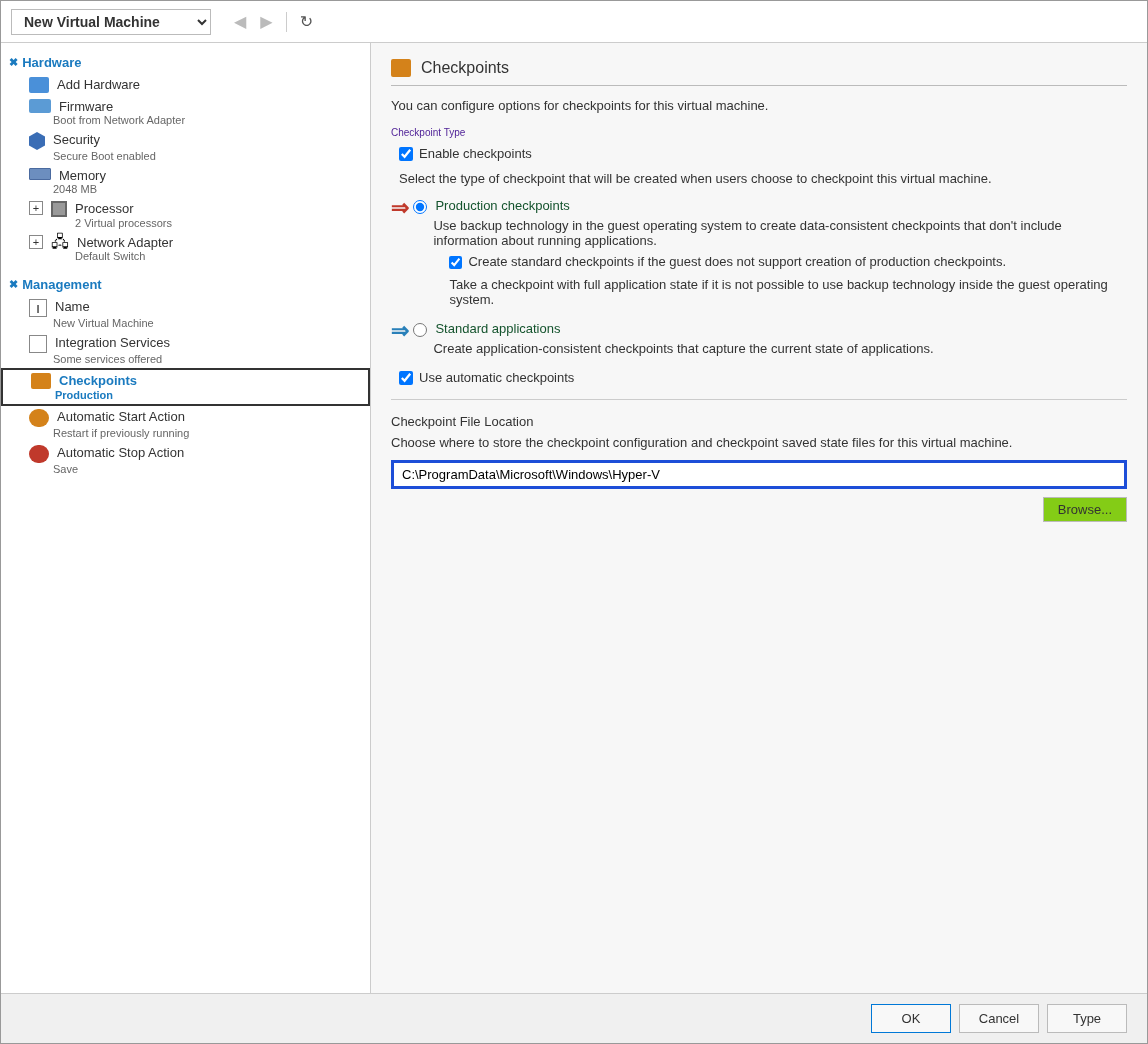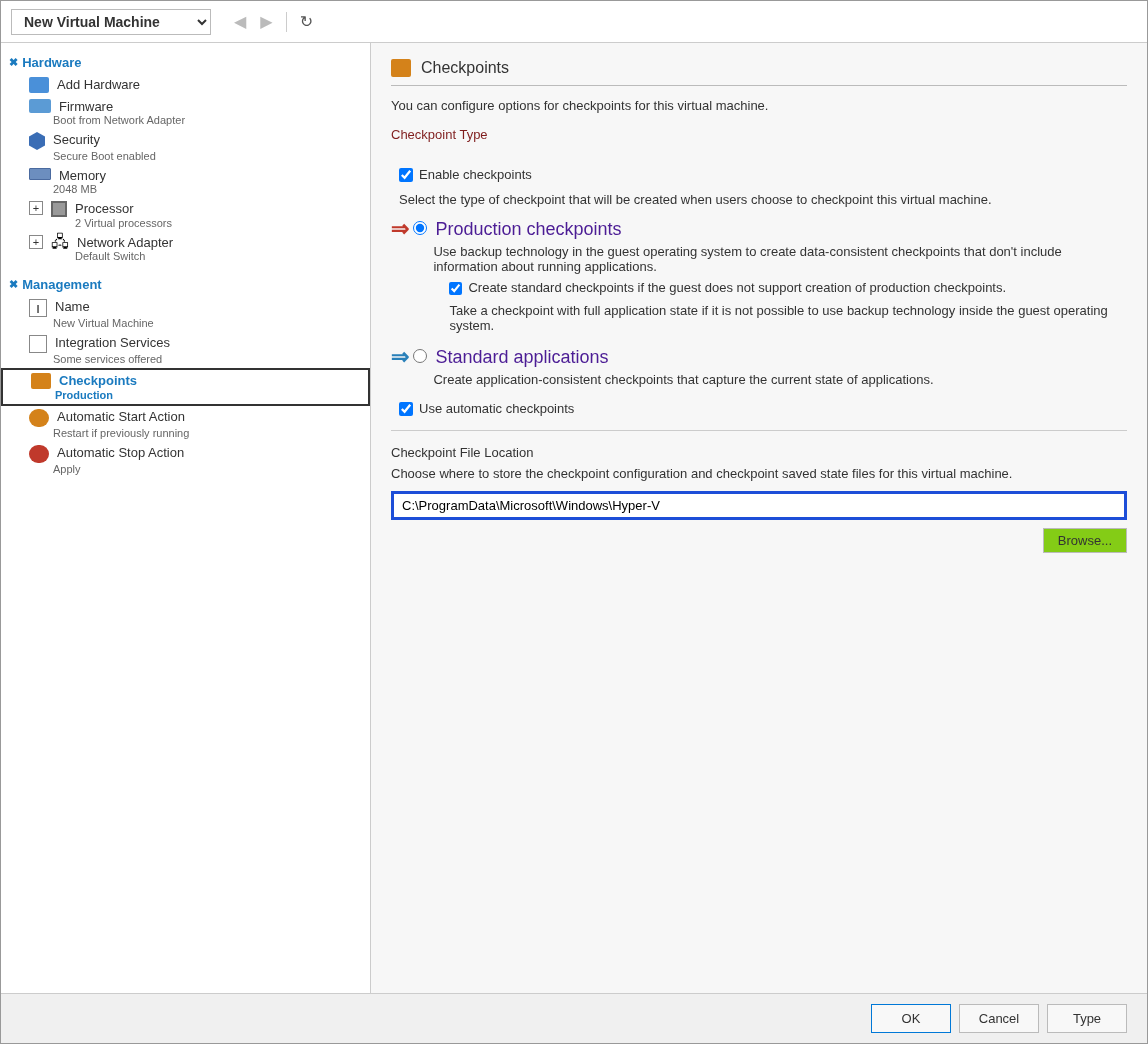--- a/index.html
+++ b/index.html
@@ -157,23 +157,23 @@
       color: #333;
     }
 
     .panel-description {
       color: #333;
       margin-bottom: 14px;
       font-size: 13px;
     }
 
     .section-label {
-      color: #7f1d1d;
-      font-size: 13px;
-      margin-bottom: 25px;
+      color: #4c1d95;
+      font-size: 10px;
+      margin-bottom: 8px;
     }
 
     .checkbox-row {
       display: flex;
       align-items: center;
       gap: 6px;
       margin-bottom: 10px;
       padding-left: 8px;
     }
     .checkbox-row input[type="checkbox"] {
@@ -198,22 +198,22 @@
       gap: 8px;
       padding-left: 8px;
       margin-bottom: 4px;
     }
     .radio-row input[type="radio"] {
       margin-top: 2px;
       cursor: pointer;
       width: 14px; height: 14px;
     }
     .radio-label {
-      font-size: 18px;
-      color: #4c1d95;
+      font-size: 13px;
+      color: #14532d;
       font-weight: 400;
     }
 
     .radio-description {
       font-size: 13px;
       color: #333;
       padding-left: 36px;
       margin-bottom: 6px;
     }
 
@@ -414,21 +414,21 @@
         <span class="sidebar-item-label-dark">Automatic Start Action</span>
       </div>
       <span class="sidebar-item-sublabel">Restart if previously running</span>
     </div>
 
     <div class="sidebar-item">
       <div class="sidebar-item-row">
         <span style="display:inline-block;width:20px;height:18px;background:#c0392b;border-radius:10px;"></span>
         <span class="sidebar-item-label-dark">Automatic Stop Action</span>
       </div>
-      <span class="sidebar-item-sublabel">Apply</span>
+      <span class="sidebar-item-sublabel">Save</span>
     </div>
 
   </div>
 
   <div class="right-panel">
 
     <div class="panel-header">
       <span style="display:inline-block;width:20px;height:18px;background:#d4821a;border-radius:2px;"></span>
       <span class="panel-title">Checkpoints</span>
     </div>

